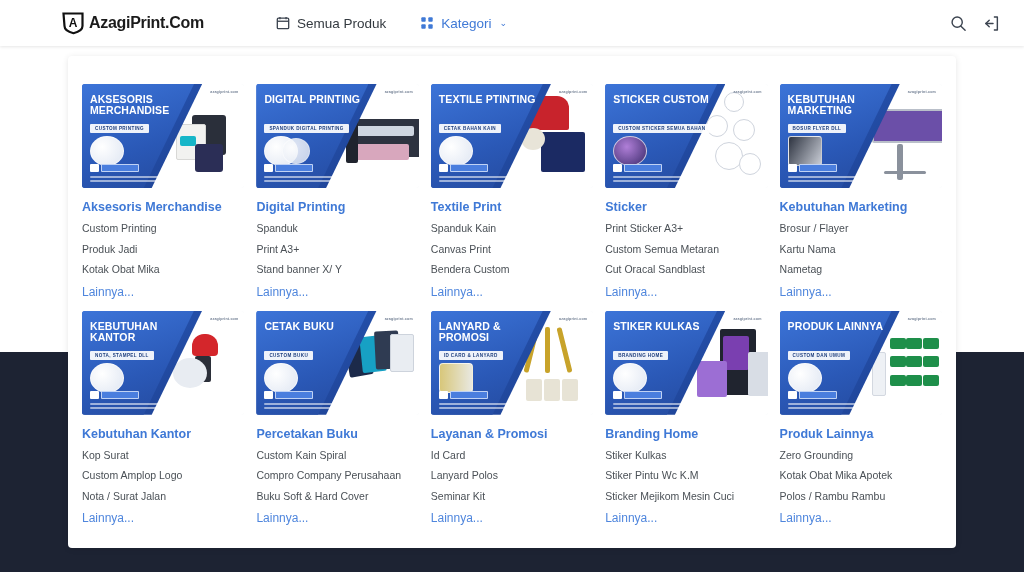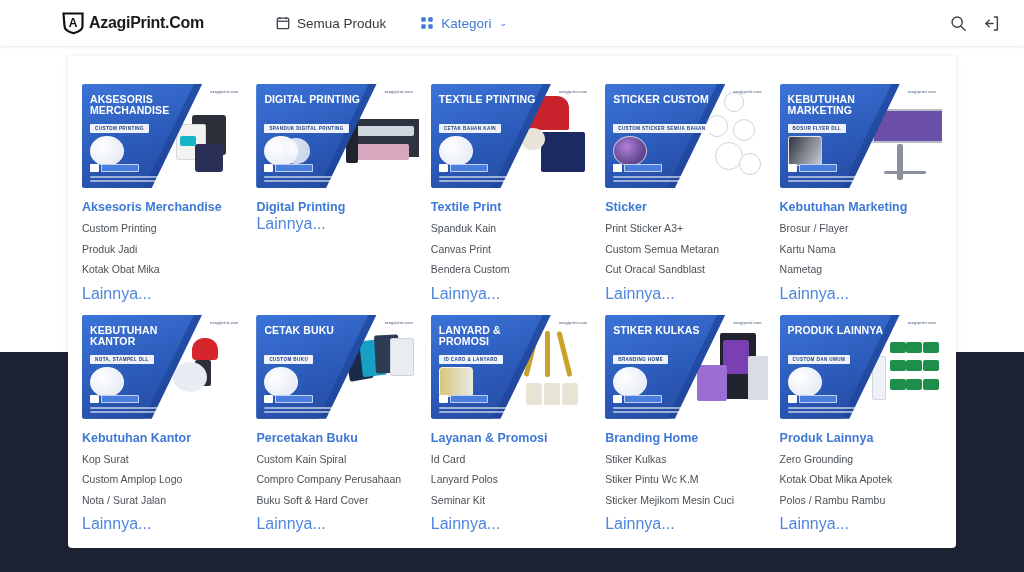--- a/index.html
+++ b/index.html
@@ -120,21 +120,21 @@
   
   .cat-title {
     margin-top: 12px; font-size: 12.5px; font-weight: bold;
     color: #3f79d6; line-height: 1.2; cursor: pointer;
   }
   .cat-list { margin-top: 8px; }
   .cat-list li {
     list-style: none; font-size: 10.5px; color: #4a5056;
     line-height: 1.1; margin-bottom: 9px; cursor: pointer; white-space: nowrap;
   }
-  .cat-more { font-size: 16px; color: #4f86dd; cursor: pointer; }
+  .cat-more { font-size: 12px; color: #4f86dd; cursor: pointer; }
 </style>
 </head>
 <body>
 
 <div class="page">
 
   <div class="dark-band"></div>
 
   <div class="header">
     <div class="brand">
@@ -235,20 +235,25 @@
               <div class="bb-icn"></div>
               <div class="bb-pill"></div>
             </div>
           <div class="banner-fine">
               <i></i>
               <i></i>
             </div>
           <div class="banner-wm">azagiprint.com</div>
         </div>
         <div class="cat-title">Digital Printing</div>
+        <ul class="cat-list">
+          <li>Spanduk</li>
+          <li>Print A3+</li>
+          <li>Stand banner X/ Y</li>
+        </ul>
         <div class="cat-more">Lainnya...</div>
       </div>
 
       <div class="cat-cell">
         <div class="banner">
           <div class="banner-bg"></div>
           <div class="banner-art">
             <div class="ph" style="left:14%;top:12%;width:40px;height:34px;background:#c8232c;border-radius:2px 12px 2px 2px;"></div>
             <div class="ph" style="left:30%;top:46%;width:44px;height:40px;background:#1b2a63;border-radius:2px;"></div>
             <div class="ph" style="left:4%;top:42%;width:24px;height:22px;background:#e8e4d8;border-radius:50%;"></div>

